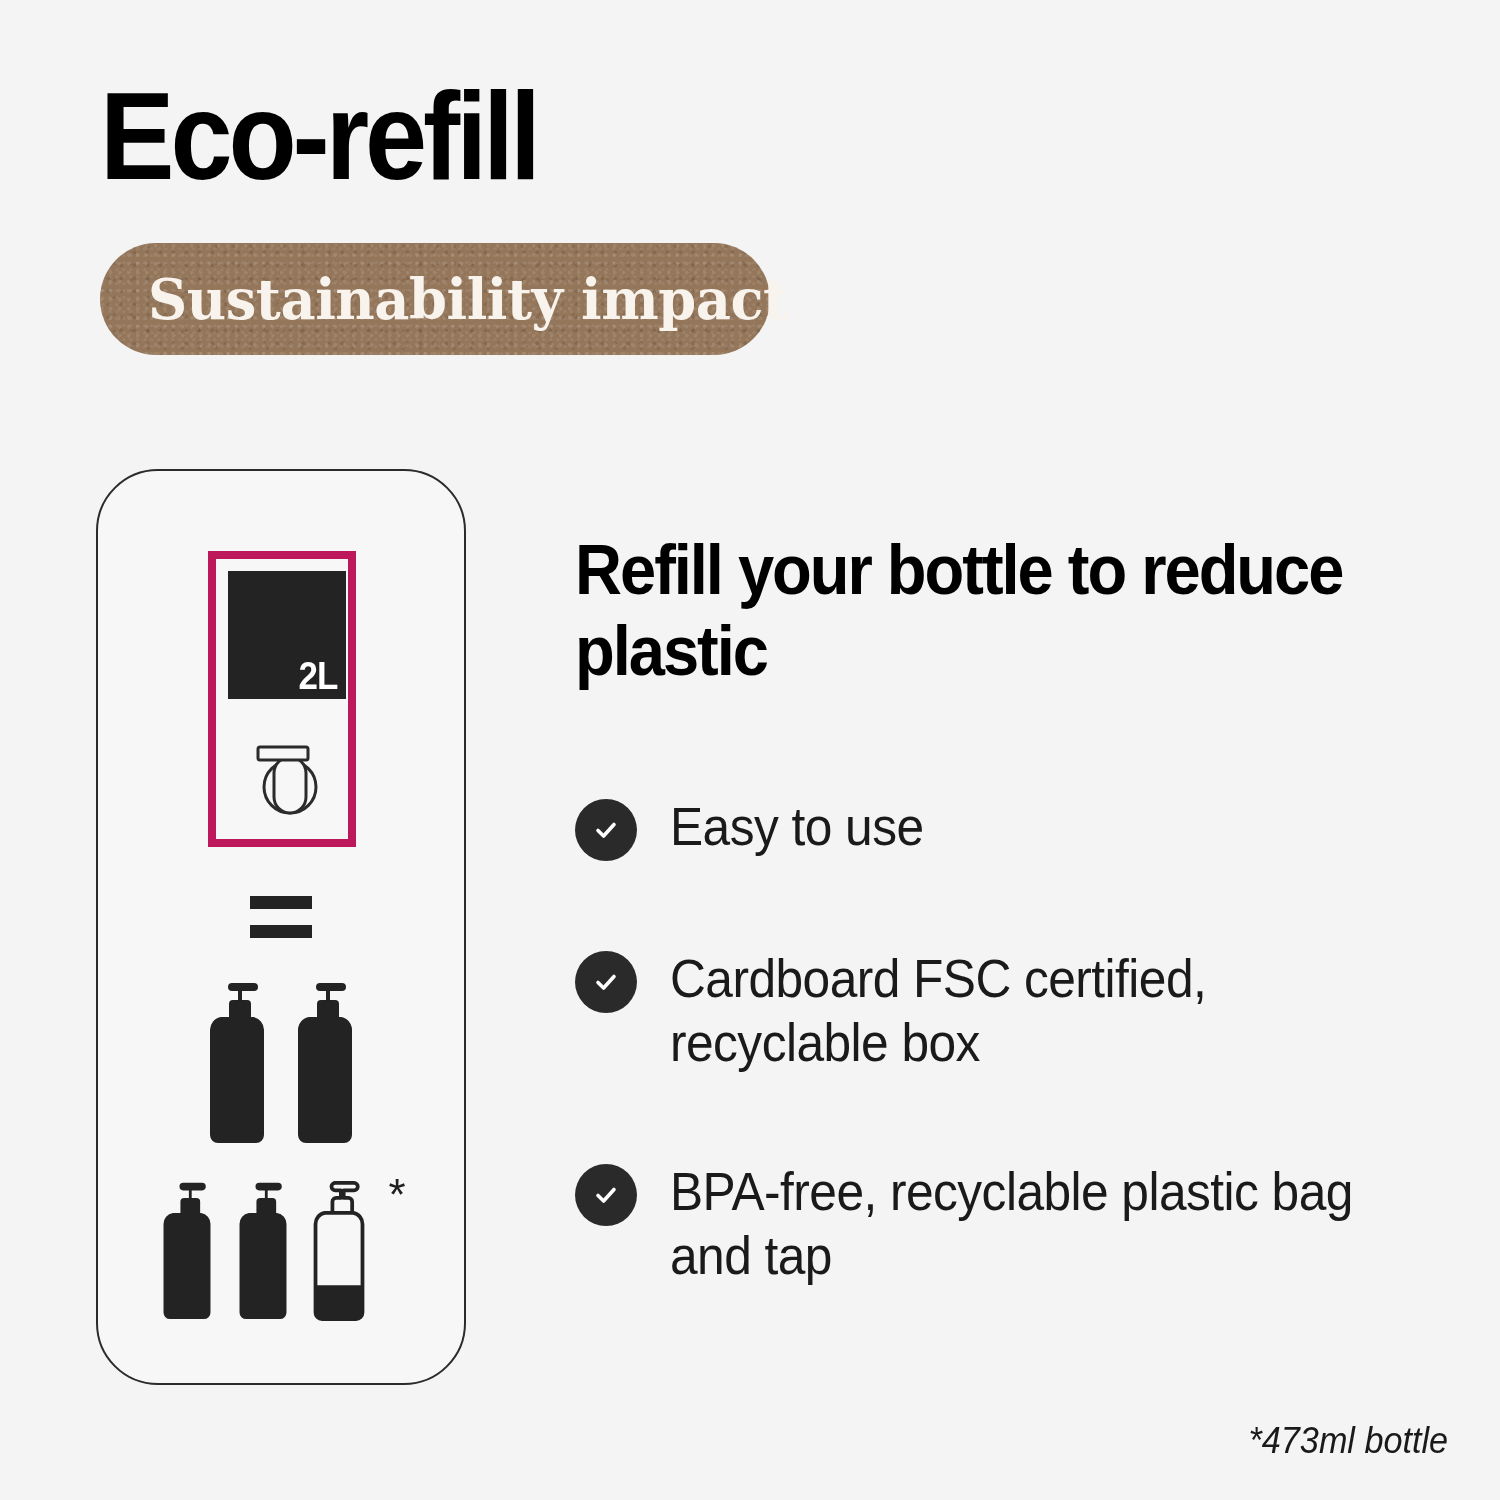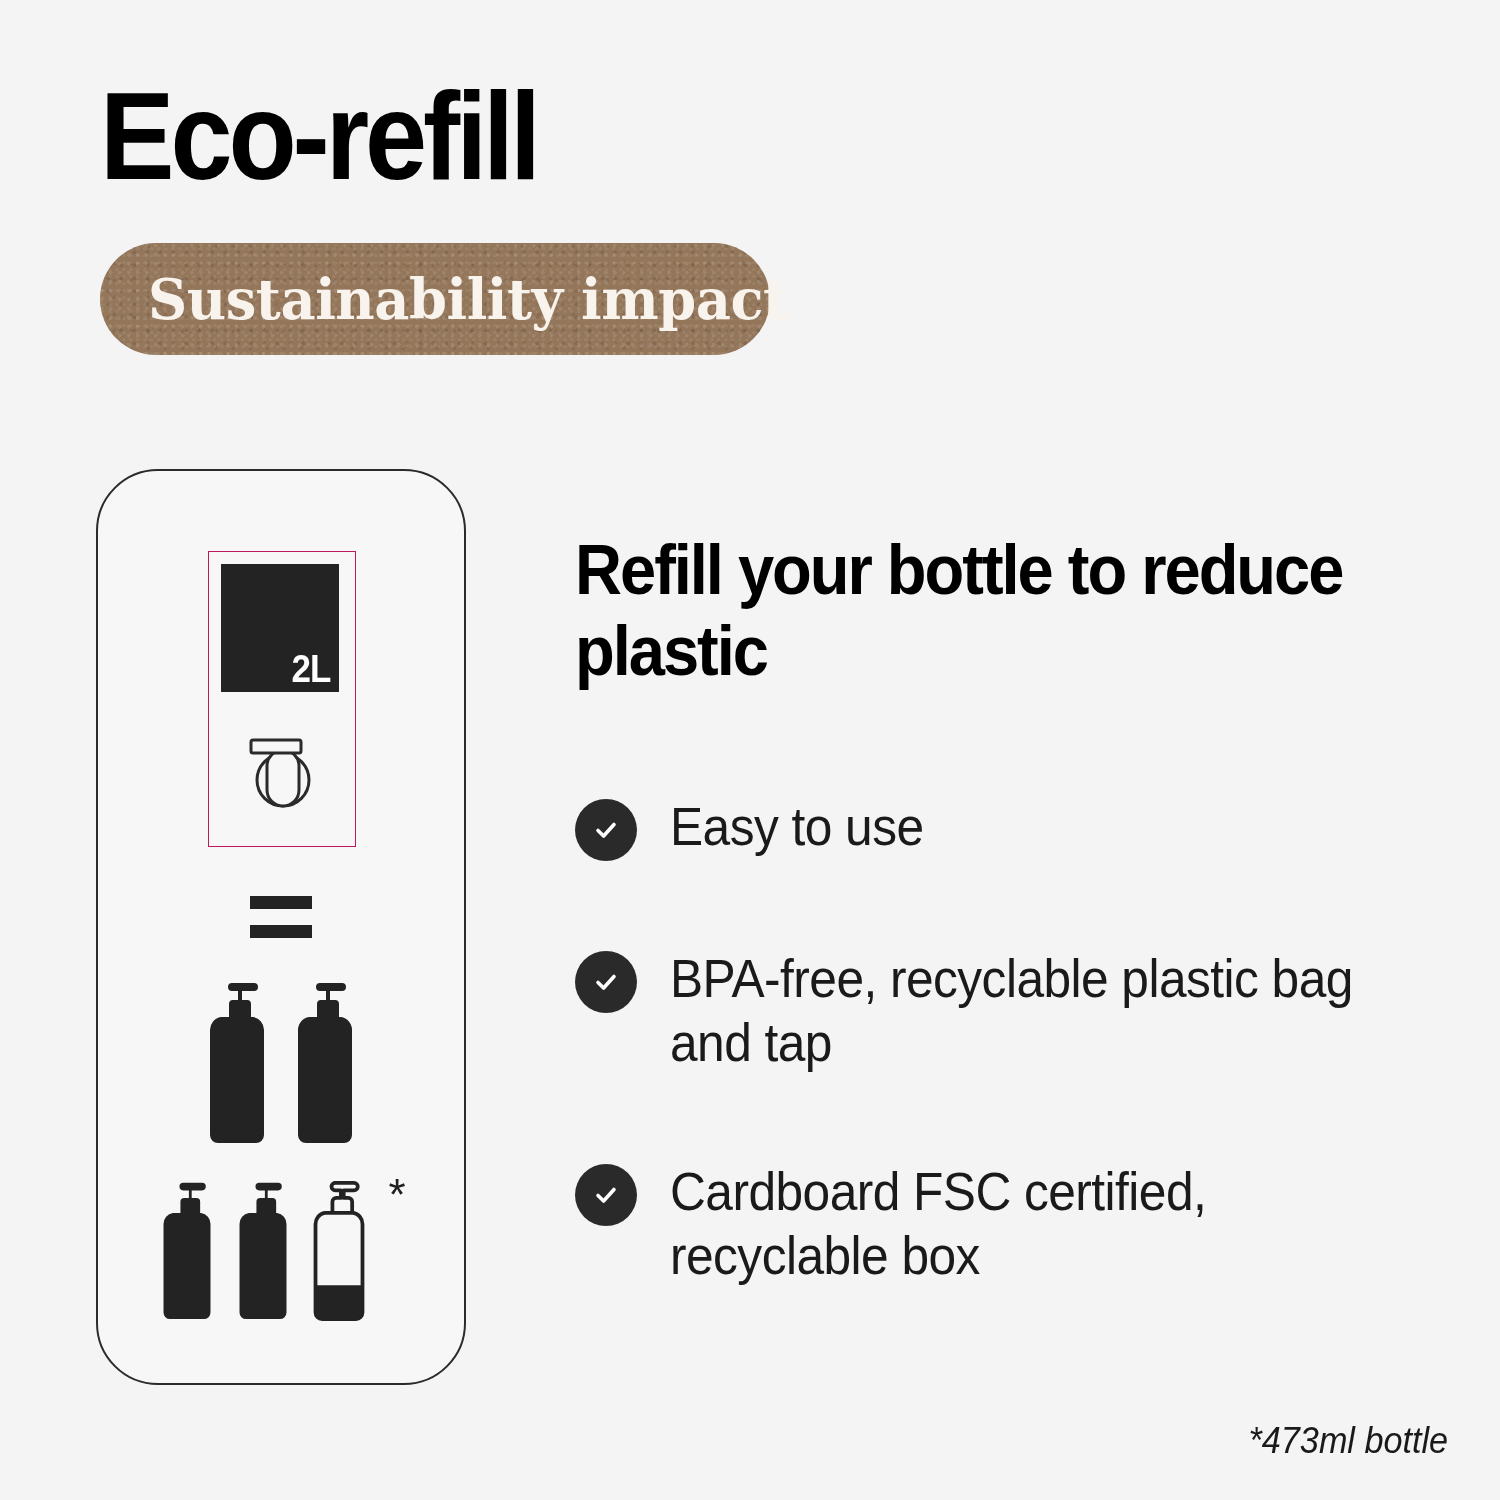--- a/index.html
+++ b/index.html
@@ -77,21 +77,21 @@
     box-sizing: border-box;
   }
 
   
   .carton {
     position: absolute;
     left: 110px;
     top: 80px;
     width: 148px;
     height: 296px;
-    border: 1px solid #be185d;
+    border: 8px solid #be185d;
     background: #f7f7f7;
     box-sizing: border-box;
   }
   .carton-label {
     position: absolute;
     left: 12px;
     top: 12px;
     width: 118px;
     height: 128px;
     background: #232323;
@@ -310,27 +310,27 @@
       </span>
       <span class="feature-text">Easy to use</span>
     </li>
 
     <li class="feature-item">
       <span class="check-circle">
         <svg viewBox="0 0 32 32" width="32" height="32" aria-hidden="true">
           <path d="M8 16.5 L13.6 22 L24 10.5" fill="none" stroke="#ffffff" stroke-width="3.6" stroke-linecap="round" stroke-linejoin="round"></path>
         </svg>
       </span>
-      <span class="feature-text">BPA-free, recyclable plastic bag and tap</span>
+      <span class="feature-text">Cardboard FSC certified, recyclable box</span>
     </li>
 
     <li class="feature-item">
       <span class="check-circle">
         <svg viewBox="0 0 32 32" width="32" height="32" aria-hidden="true">
           <path d="M8 16.5 L13.6 22 L24 10.5" fill="none" stroke="#ffffff" stroke-width="3.6" stroke-linecap="round" stroke-linejoin="round"></path>
         </svg>
       </span>
-      <span class="feature-text">Cardboard FSC certified, recyclable box</span>
+      <span class="feature-text">BPA-free, recyclable plastic bag and tap</span>
     </li>
   </ul>
 </div>
 
 <div class="footnote">*473ml bottle</div>
 
 </body></html>

